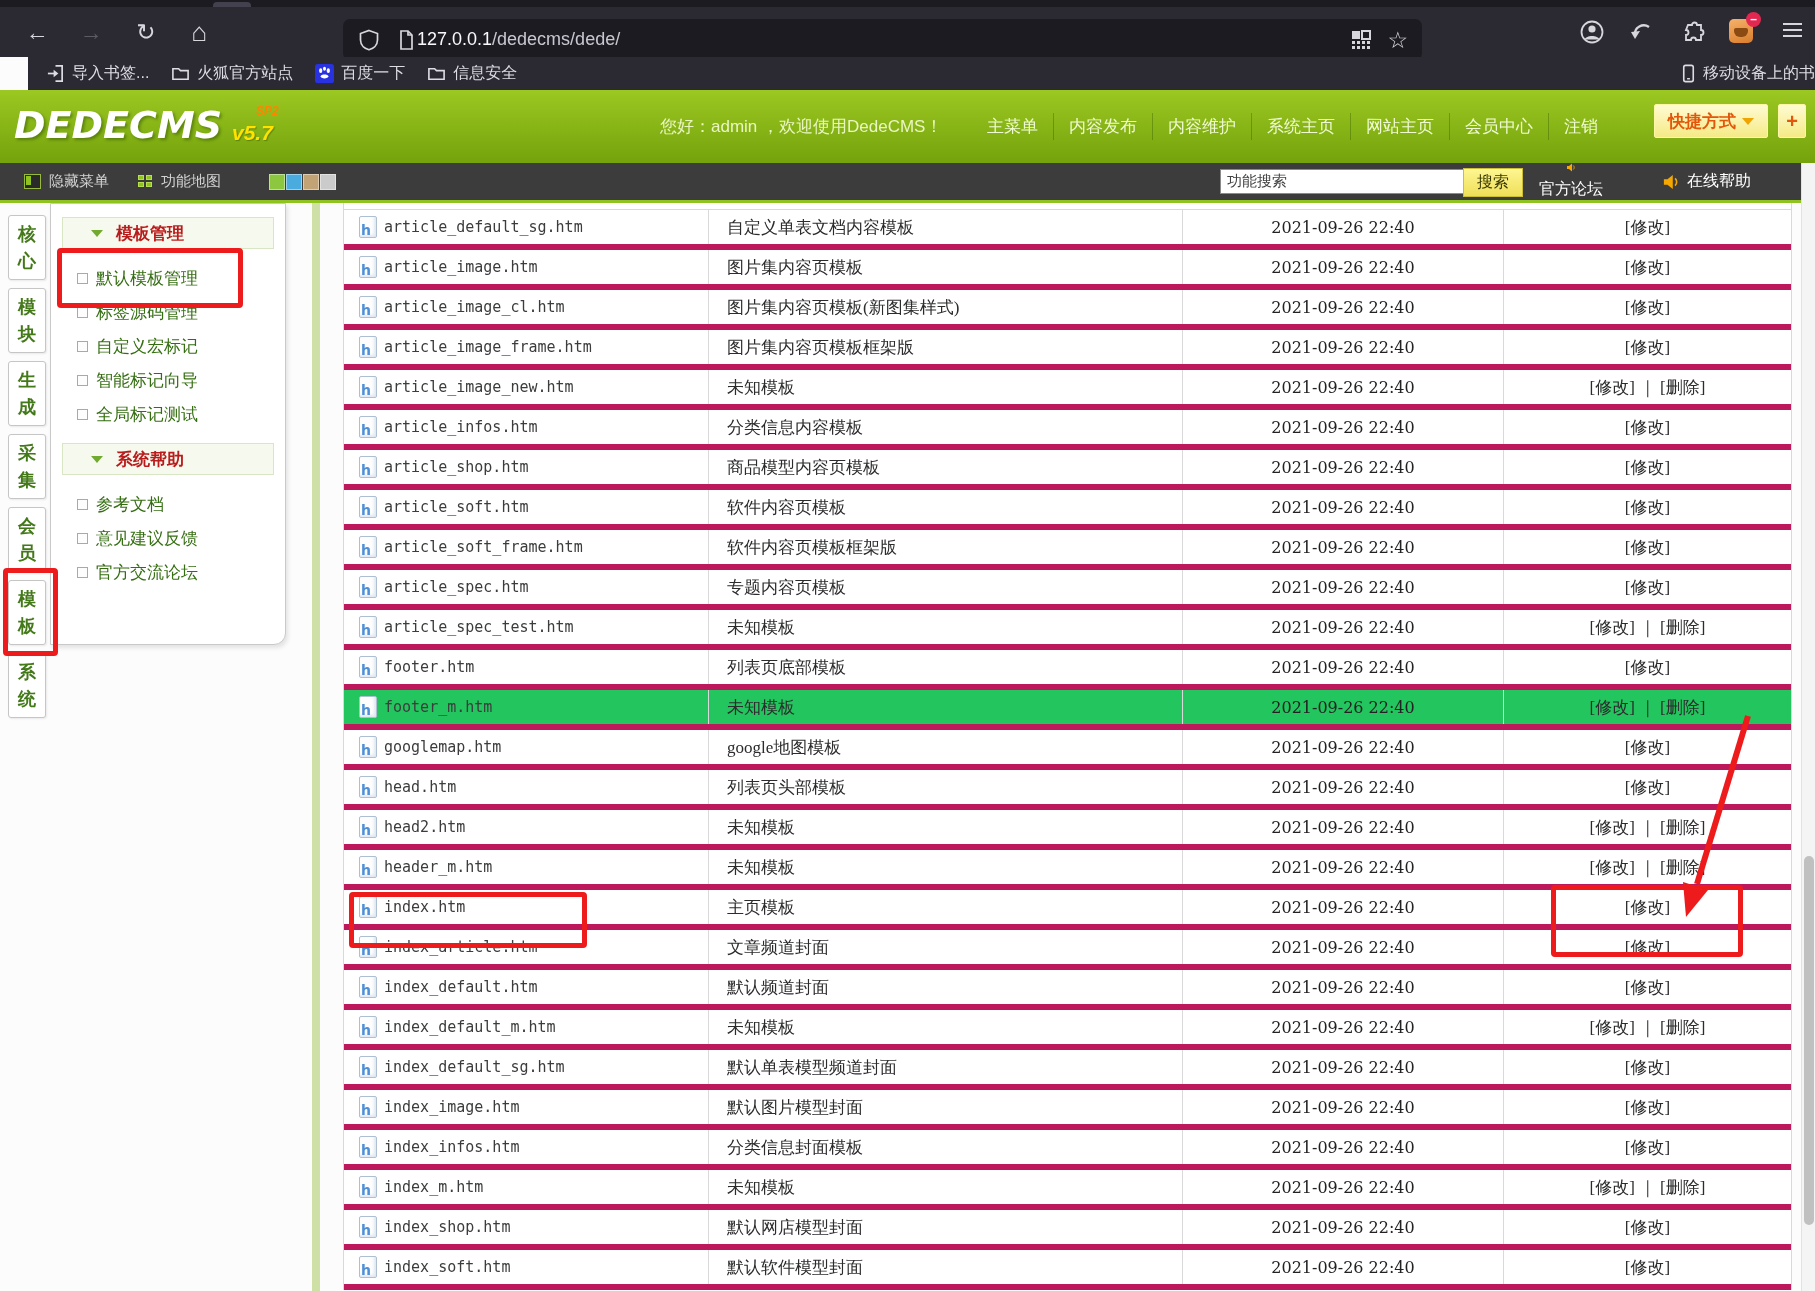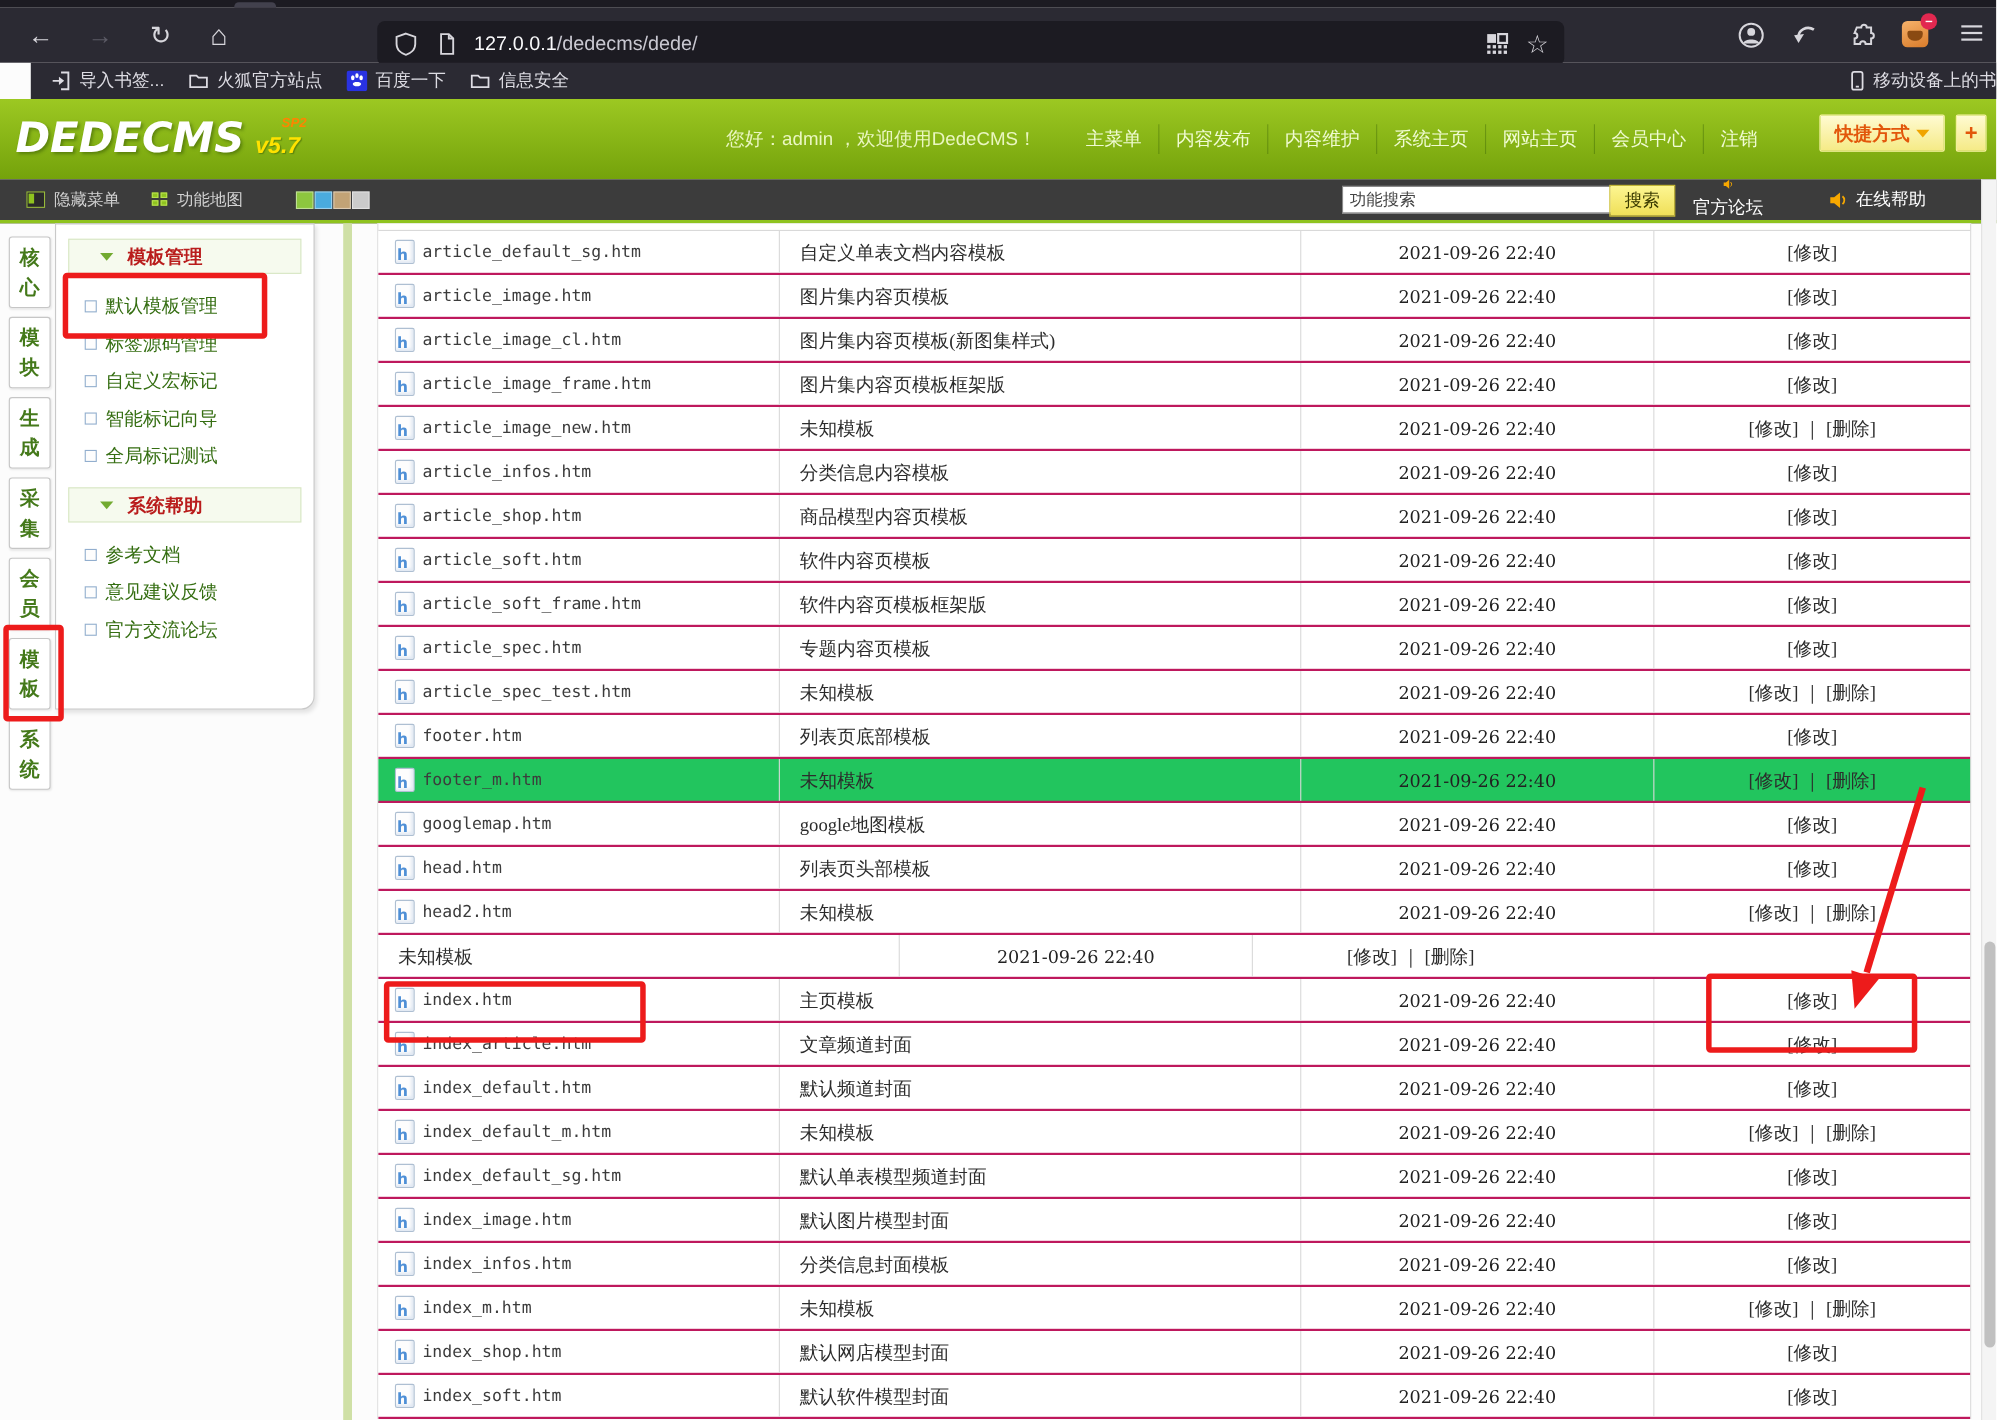--- a/index.html
+++ b/index.html
@@ -7,21 +7,21 @@
          font-family:"Liberation Sans",sans-serif;background:#fcfcfc;}
 
   
   .tabstrip{position:absolute;left:0;top:0;width:1815px;height:7px;background:#1c1b22;}
   .tab-remnant{position:absolute;left:213px;top:2px;width:38px;height:5px;background:#42414d;border-radius:4px 4px 0 0;}
   .nav-toolbar{position:absolute;left:0;top:7px;width:1815px;height:50px;background:#2b2a33;}
   .tb-icon{position:absolute;top:11px;width:36px;height:28px;color:#d7d6dc;font-size:23px;line-height:28px;text-align:center;}
   .tb-icon.dim{color:#5c5b66;}
   .urlbar{position:absolute;left:343px;top:12px;width:1079px;height:41px;background:#1c1b22;border-radius:7px;display:flex;align-items:center;}
   .ub-ic{width:22px;height:22px;margin-left:15px;flex:0 0 auto;}
-  .url-text{margin-left:14px;font-size:18px;color:#f9f9fb;white-space:nowrap;}
+  .url-text{font-size:18px;color:#f9f9fb;white-space:nowrap;}
   .url-text .path{color:#c9c8d1;}
   .ub-right{margin-left:auto;display:flex;align-items:center;}
   .ub-right .ub-ic{margin:0 9px;}
   .star{color:#d7d6dc;font-size:23px;margin:0 14px 0 6px;line-height:22px;}
   .chrome-right{position:absolute;right:10px;top:11px;height:28px;display:flex;align-items:center;gap:24px;}
   .cr-ic{width:26px;height:26px;color:#d7d6dc;position:relative;}
   .hamburger div{width:19px;height:2px;background:#d7d6dc;margin:4px auto;}
   .ext-avatar{width:24px;height:24px;border-radius:5px;background:linear-gradient(160deg,#f6b26b,#d97c2b);position:relative;}
   .ext-avatar::after{content:"";position:absolute;left:5px;top:9px;width:14px;height:9px;background:#8a4a12;border-radius:2px 2px 6px 6px;}
   .ext-badge{position:absolute;right:-6px;top:-7px;width:15px;height:15px;border-radius:50%;background:#e22850;color:#fff;
@@ -80,21 +80,21 @@
         border-top:7px solid #72aa30;margin:0 13px 0 28px;}
   .mgroup + .mgroup{margin-top:12px;}
   .mitem{height:34px;display:flex;align-items:center;color:#356e12;font-size:17px;}
   .mitems{padding-top:12px;}
   .bullet{width:9px;height:9px;border:1px solid #92aece;background:#fdfdfd;margin:0 8px 0 26px;flex:0 0 auto;}
 
   
   .accent-strip{position:absolute;left:312px;top:203px;width:8px;height:1088px;background:#cfe0a6;}
   .tablewrap{position:absolute;left:343px;top:203px;width:1449px;border-left:1px solid #d9d9d9;border-right:1px solid #d9d9d9;box-sizing:border-box;background:#fff;}
   .partial-row{height:6px;border-bottom:1px solid #d9d9d9;}
-  .trow{height:40px;border-bottom:2px solid #be185d;display:flex;box-sizing:border-box;background:#fff;}
+  .trow{height:40px;border-bottom:6px solid #be185d;display:flex;box-sizing:border-box;background:#fff;}
   .trow.hl{background:#22c55e;}
   .tcell{box-sizing:border-box;display:flex;align-items:center;height:100%;}
   .c-file{width:365px;border-right:1px solid #d9d9d9;padding-left:15px;gap:7px;}
   .c-desc{width:474px;border-right:1px solid #d9d9d9;padding-left:18px;}
   .c-time{width:321px;border-right:1px solid #d9d9d9;justify-content:center;}
   .c-act{width:287px;justify-content:center;}
   .fname{font-family:"DejaVu Sans Mono",monospace;font-size:15px;color:#3c3c3c;}
   .cjktxt{font-family:"Liberation Serif",serif;font-size:17px;color:#2c2c2c;}
   .timetxt{font-family:"DejaVu Serif",serif;font-size:16px;color:#222;}
   .acttxt{font-family:"Liberation Serif",serif;font-size:17px;color:#2c2c2c;white-space:nowrap;}
@@ -606,20 +606,24 @@
       <span class="cjktxt">未知模板</span>
     </div>
     <div class="tcell c-time">
       <span class="timetxt">2021-09-26 22:40</span>
     </div>
     <div class="tcell c-act">
       <span class="acttxt">[修改] ｜ [删除]</span>
     </div>
   </div>
       <div class="trow">
+    <div class="tcell c-file">
+      <span class="ficon"></span>
+      <span class="fname">header_m.htm</span>
+    </div>
     <div class="tcell c-desc">
       <span class="cjktxt">未知模板</span>
     </div>
     <div class="tcell c-time">
       <span class="timetxt">2021-09-26 22:40</span>
     </div>
     <div class="tcell c-act">
       <span class="acttxt">[修改] ｜ [删除]</span>
     </div>
   </div>

